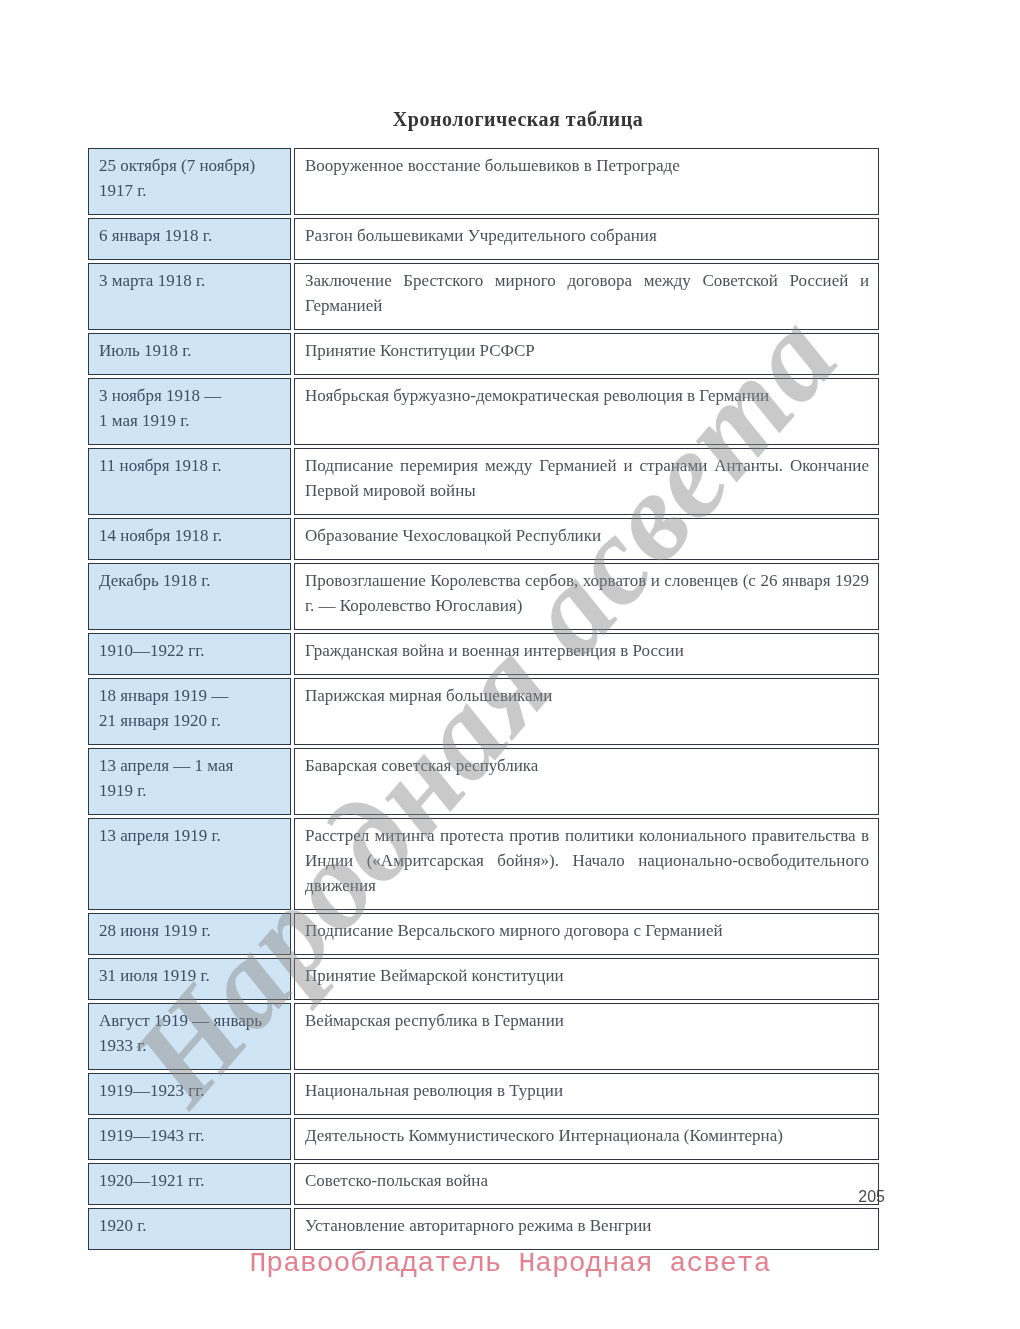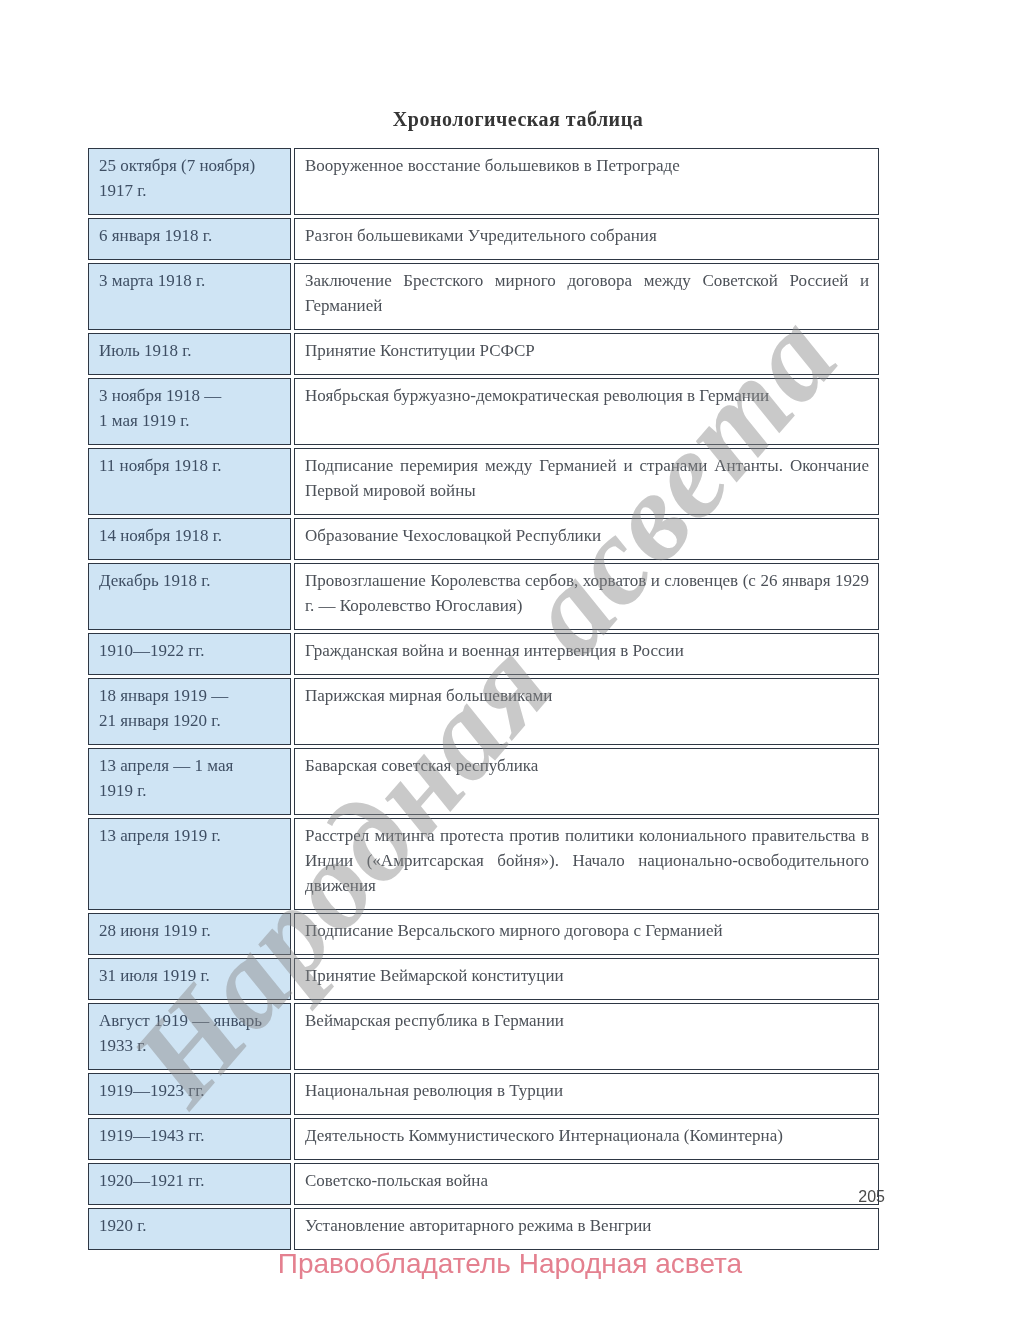--- a/index.html
+++ b/index.html
@@ -71,21 +71,21 @@
     font-family: "Liberation Sans", sans-serif;
     font-size: 16px;
     color: var(--page-number-text);
   }
   .footer {
     position: absolute;
     top: 1248px;
     left: 0;
     width: 100%;
     text-align: center;
-    font-family: Liberation Sans, sans-serif;
+    font-family: Liberation Mono, monospace;
     font-size: 28px;
     color: var(--footer-text);
   }
   .watermark {
     position: absolute;
     left: 158px;
     top: 1012px;
     transform-origin: 0 50%;
     transform: rotate(-49deg);
     font-family: "Liberation Serif", "DejaVu Serif", serif;

